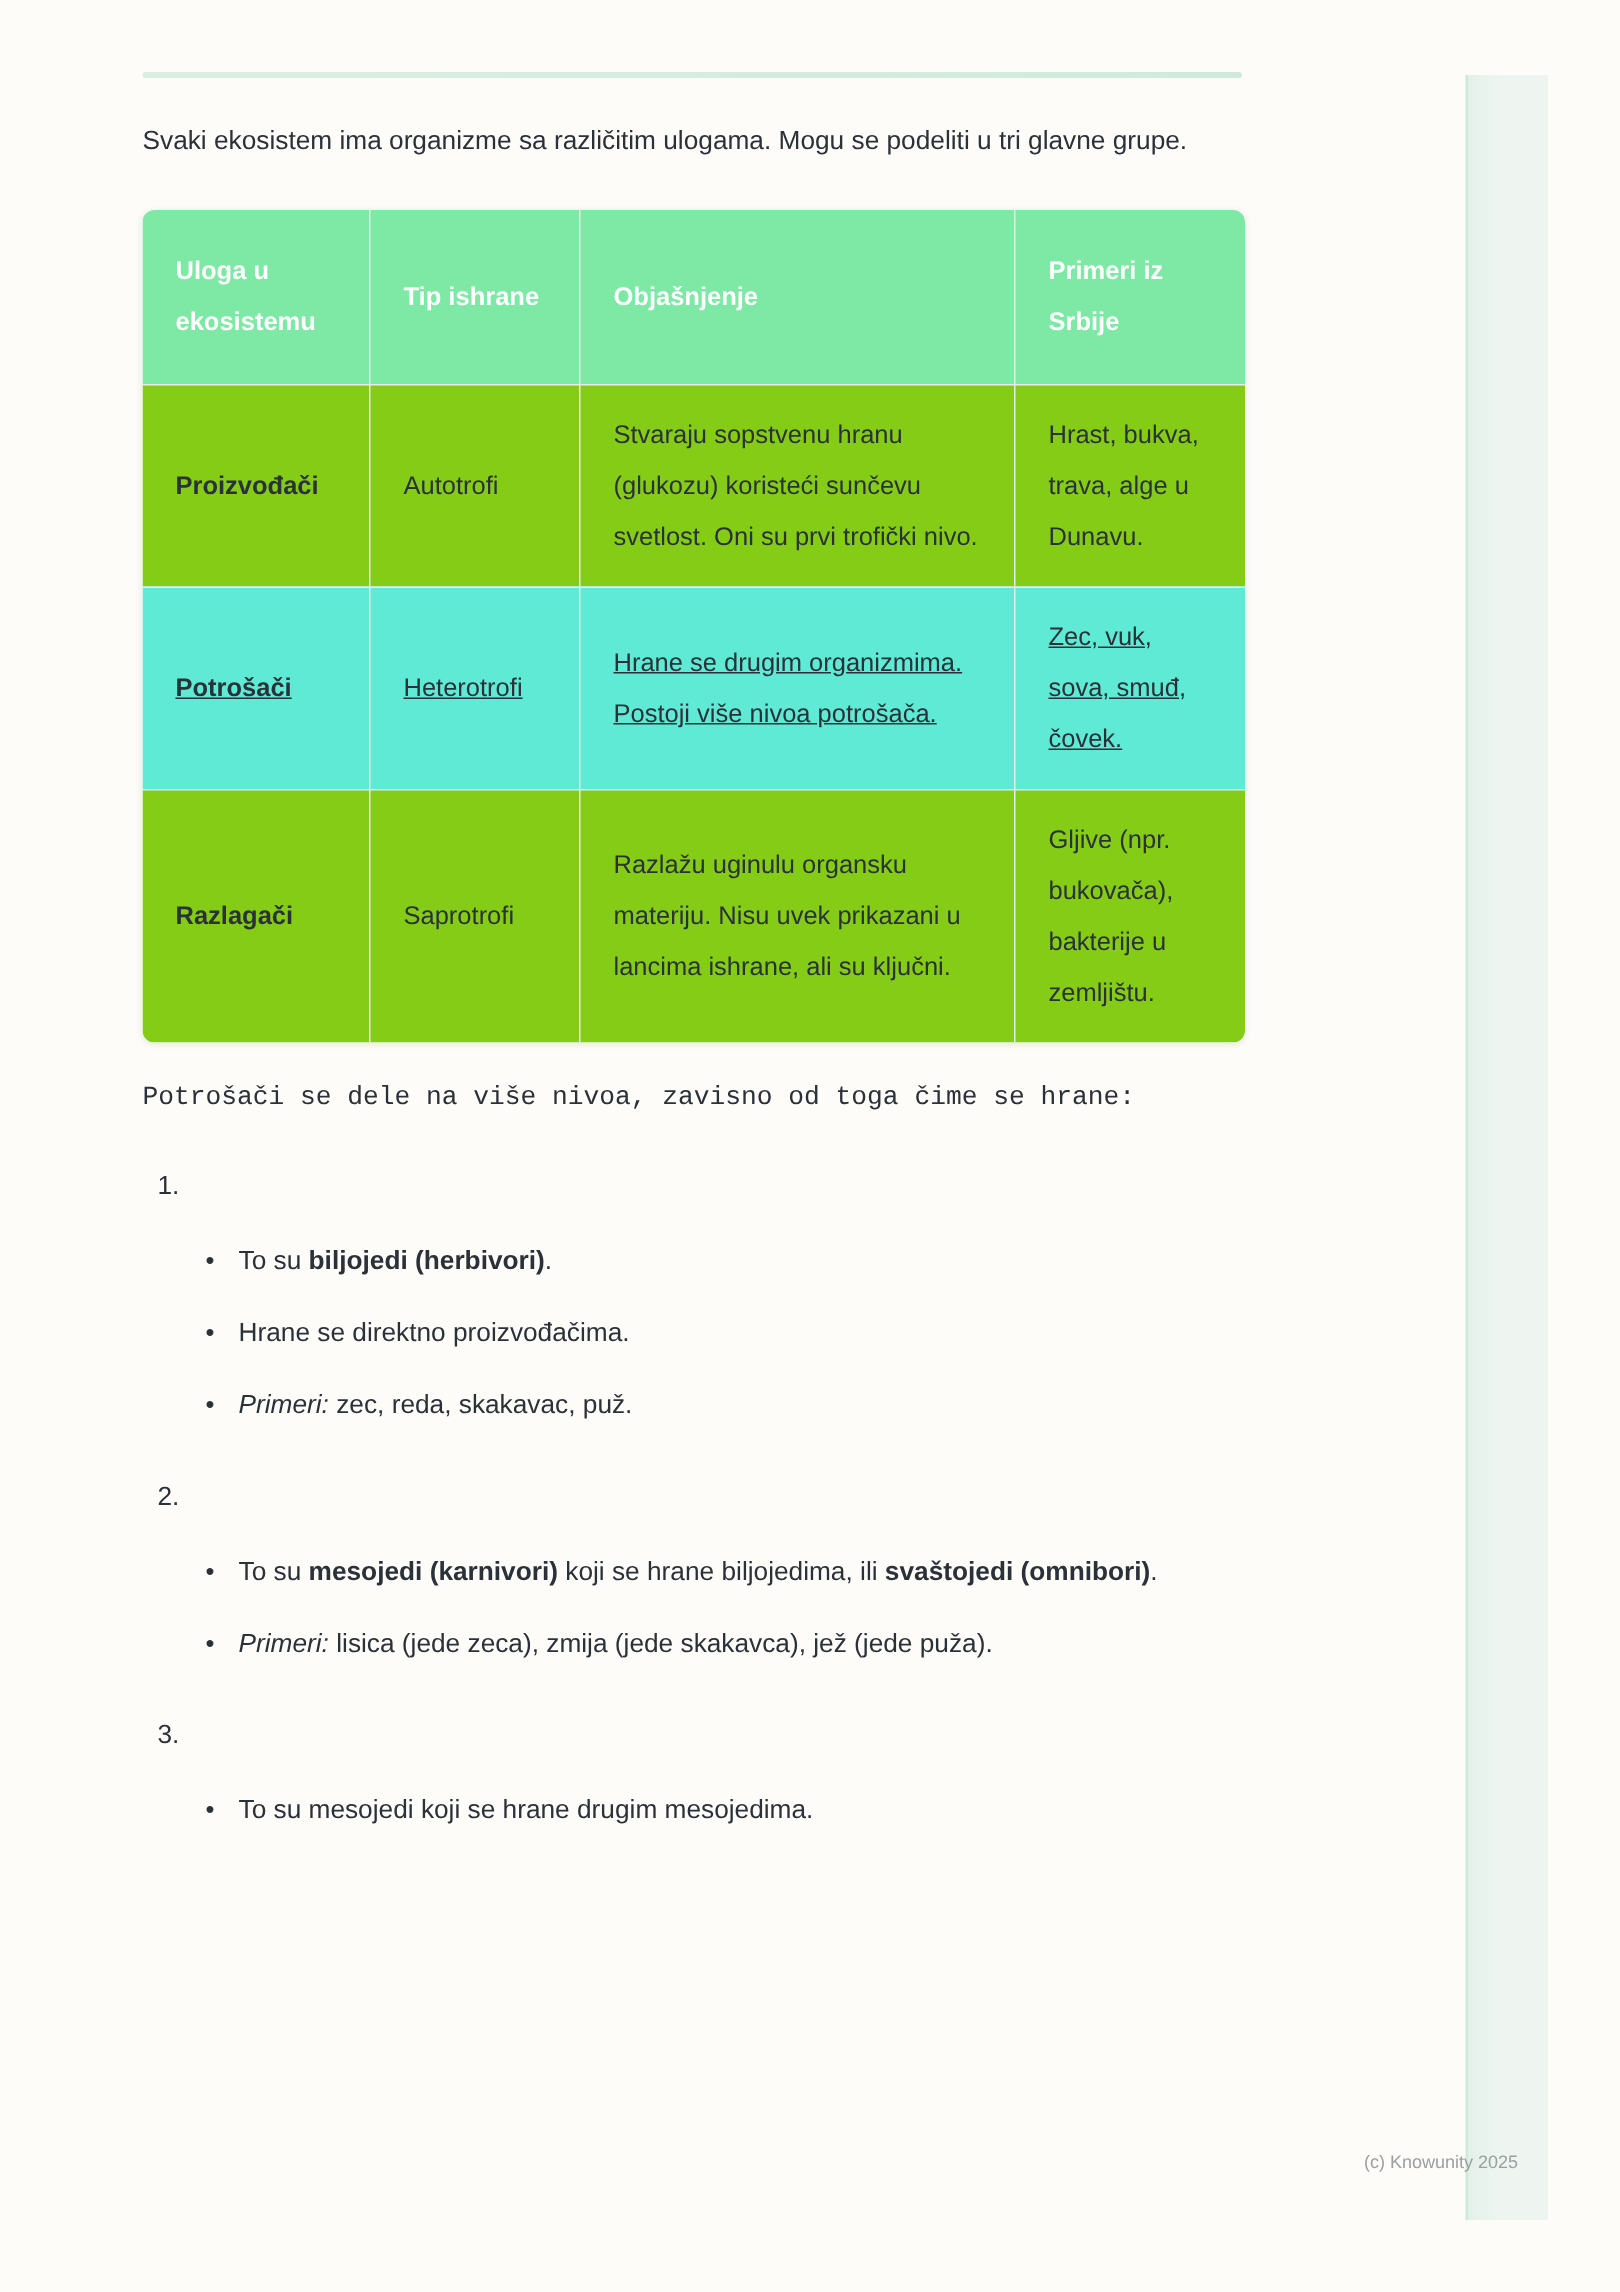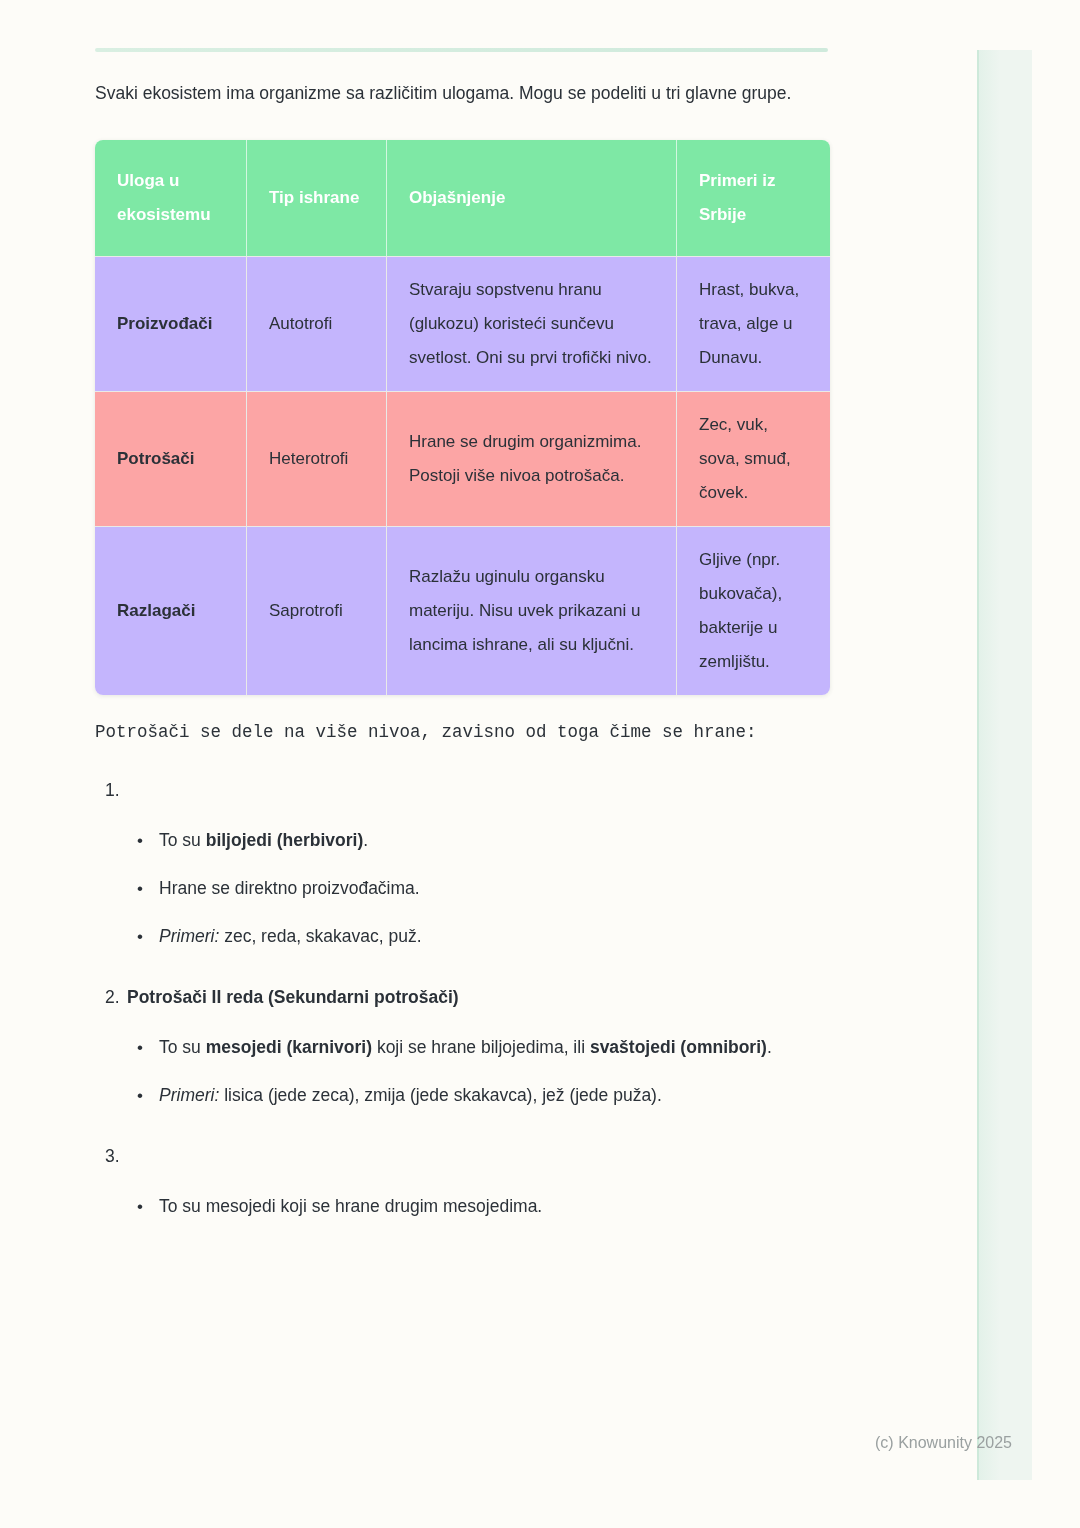--- a/index.html
+++ b/index.html
@@ -66,24 +66,24 @@
     border-left: 1px solid rgba(255,255,255,0.65);
   }
   .eco-table th:first-child { border-left: none; }
   .eco-table td {
     font-size: 17px;
     vertical-align: middle;
     padding: 16px 22px;
     line-height: 34px;
     border-left: 1px solid #e9eae8;
     border-top: 1px solid #e9eae8;
-    background: #c4b5fd;
+    background: #84cc16;
   }
   .eco-table td:first-child { border-left: none; }
-  .eco-table tr.alt td { background: #fca5a5; }
+  .eco-table tr.alt td { background: #5eead4; text-decoration: underline; }
   .eco-table td.role { font-weight: 700; }
   
   h2.section-title {
     margin: 40px 0 0 0;
     font-size: 28px;
     font-weight: 700;
     color: #a5ebc0;
     letter-spacing: 0.2px;
   }
   .num-list { margin-top: 30px; }
@@ -118,21 +118,21 @@
     width: 55px; height: 1430px;
     background: linear-gradient(90deg, #e3f1e9 0%, #eef5f0 40%);
     border-left: 2px solid #cde9da;
     box-sizing: border-box;
   }
   .footer-credit {
     position: absolute;
     top: 1434px;
     left: 0; width: 1012px;
     text-align: right;
-    font-size: 16px;
+    font-size: 12px;
     color: #9aa0a0;
   }
 </style>
 </head>
 <body>
 
 <div class="content">
 
   <div class="top-rule"></div>
 
@@ -197,21 +197,20 @@
         <div class="bullet-row">
           <span class="dot">•</span>
           <span class="txt"><span class="i">Primeri:</span><span> zec, reda, skakavac, puž.</span></span>
         </div>
       </div>
     </div>
 
     <div class="num-item">
       <div class="num-item-head">
         <span class="num">2.</span>
-        <span class="t">Potrošači II reda (Sekundarni potrošači)</span>
       </div>
       <div class="bullets">
         <div class="bullet-row">
           <span class="dot">•</span>
           <span class="txt"><span>To su </span><span class="b">mesojedi (karnivori)</span><span> koji se hrane biljojedima, ili </span><span class="b">svaštojedi (omnibori)</span><span>.</span></span>
         </div>
         <div class="bullet-row">
           <span class="dot">•</span>
           <span class="txt"><span class="i">Primeri:</span><span> lisica (jede zeca), zmija (jede skakavca), jež (jede puža).</span></span>
         </div>

